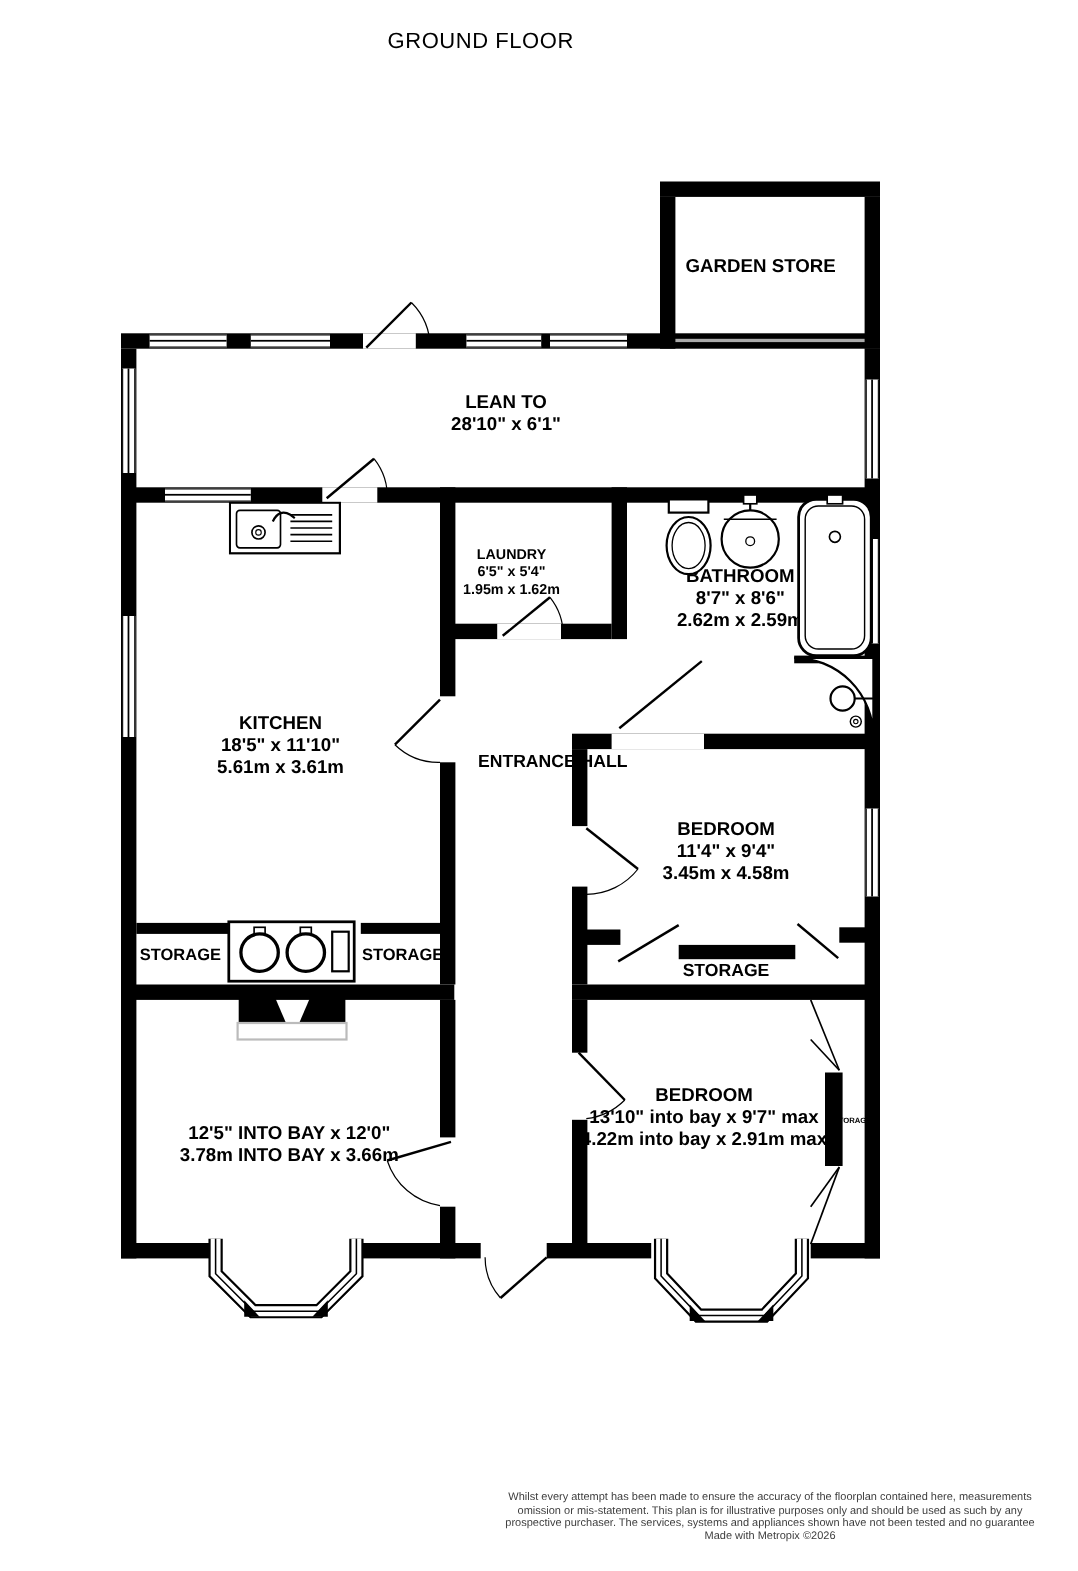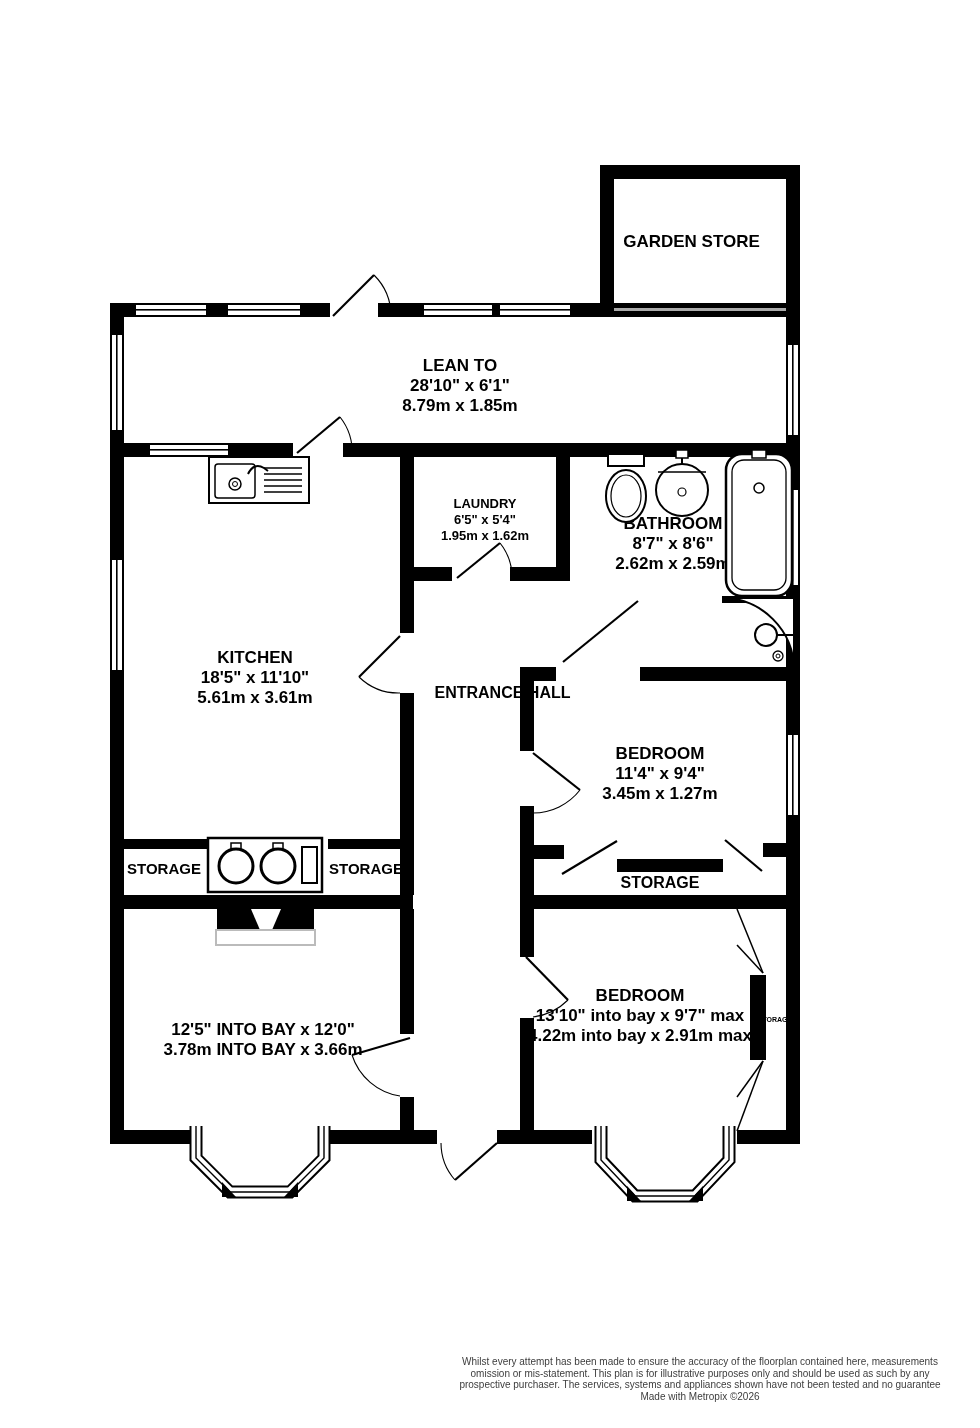--- a/index.html
+++ b/index.html
@@ -25,51 +25,51 @@
          font-size:20px;letter-spacing:.5px;z-index:2;}
   .footer{position:absolute;left:440px;top:1356px;width:520px;text-align:center;
           font-size:10px;line-height:11.6px;color:#3d3d3d;z-index:2;}
   .grayline{position:absolute;background:#aaa;z-index:3;}
 </style>
 </head>
 <body>
 
 <div class="page">
 
+  <div class="title">GROUND FLOOR</div>
 
   <div class="lbl" style="left:600px;top:232px;width:183px;">
     <div>GARDEN STORE</div>
   </div>
   <div class="lbl" style="left:320px;top:356px;width:280px;">
     <div>LEAN TO</div>
     <div>28'10"  x 6'1"</div>
-    <div>8.79m  x 1.85m</div>
-  </div>
-  <div class="lbl sm" style="left:410px;top:496px;width:150px;text-align:center;">
+  </div>
+  <div class="lbl sm" style="left:390px;top:496px;width:150px;text-align:center;">
     <div>LAUNDRY</div>
     <div>6'5"  x 5'4"</div>
     <div>1.95m  x 1.62m</div>
   </div>
   <div class="lbl" style="left:556px;top:514px;width:234px;">
     <div>BATHROOM</div>
     <div>8'7"  x 8'6"</div>
     <div>2.62m  x 2.59m</div>
   </div>
   <div class="lbl" style="left:130px;top:648px;width:250px;">
     <div>KITCHEN</div>
     <div>18'5"  x 11'10"</div>
     <div>5.61m  x 3.61m</div>
   </div>
   <div class="lbl md" style="left:415px;top:683px;width:175px;">
     <div>ENTRANCE HALL</div>
   </div>
   <div class="lbl" style="left:540px;top:744px;width:240px;">
     <div>BEDROOM</div>
     <div>11'4"  x 9'4"</div>
-    <div>3.45m  x 1.27m</div>
+    <div>3.45m  x 4.58m</div>
   </div>
   <div class="lbl md" style="left:592px;top:873px;width:136px;">
     <div>STORAGE</div>
   </div>
   <div class="lbl clip" style="left:114px;top:859px;width:100px;">
     <div>STORAGE</div>
   </div>
   <div class="lbl clip" style="left:326px;top:859px;width:80px;">
     <div>STORAGE</div>
   </div>

